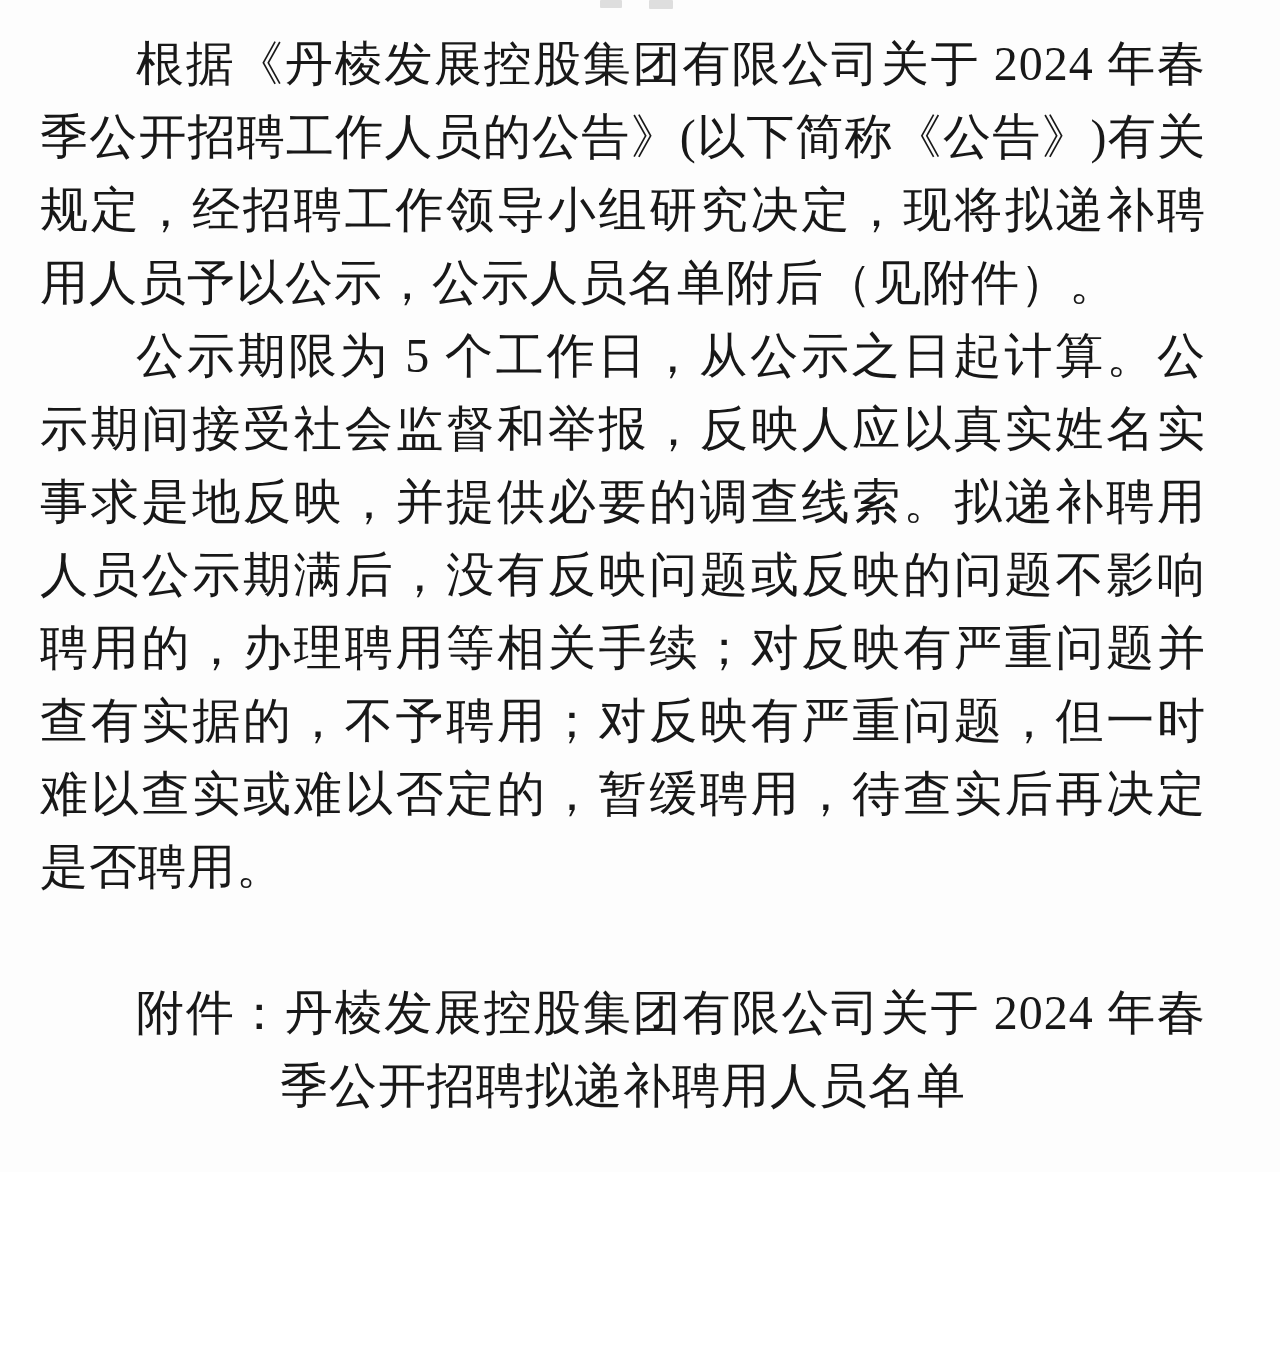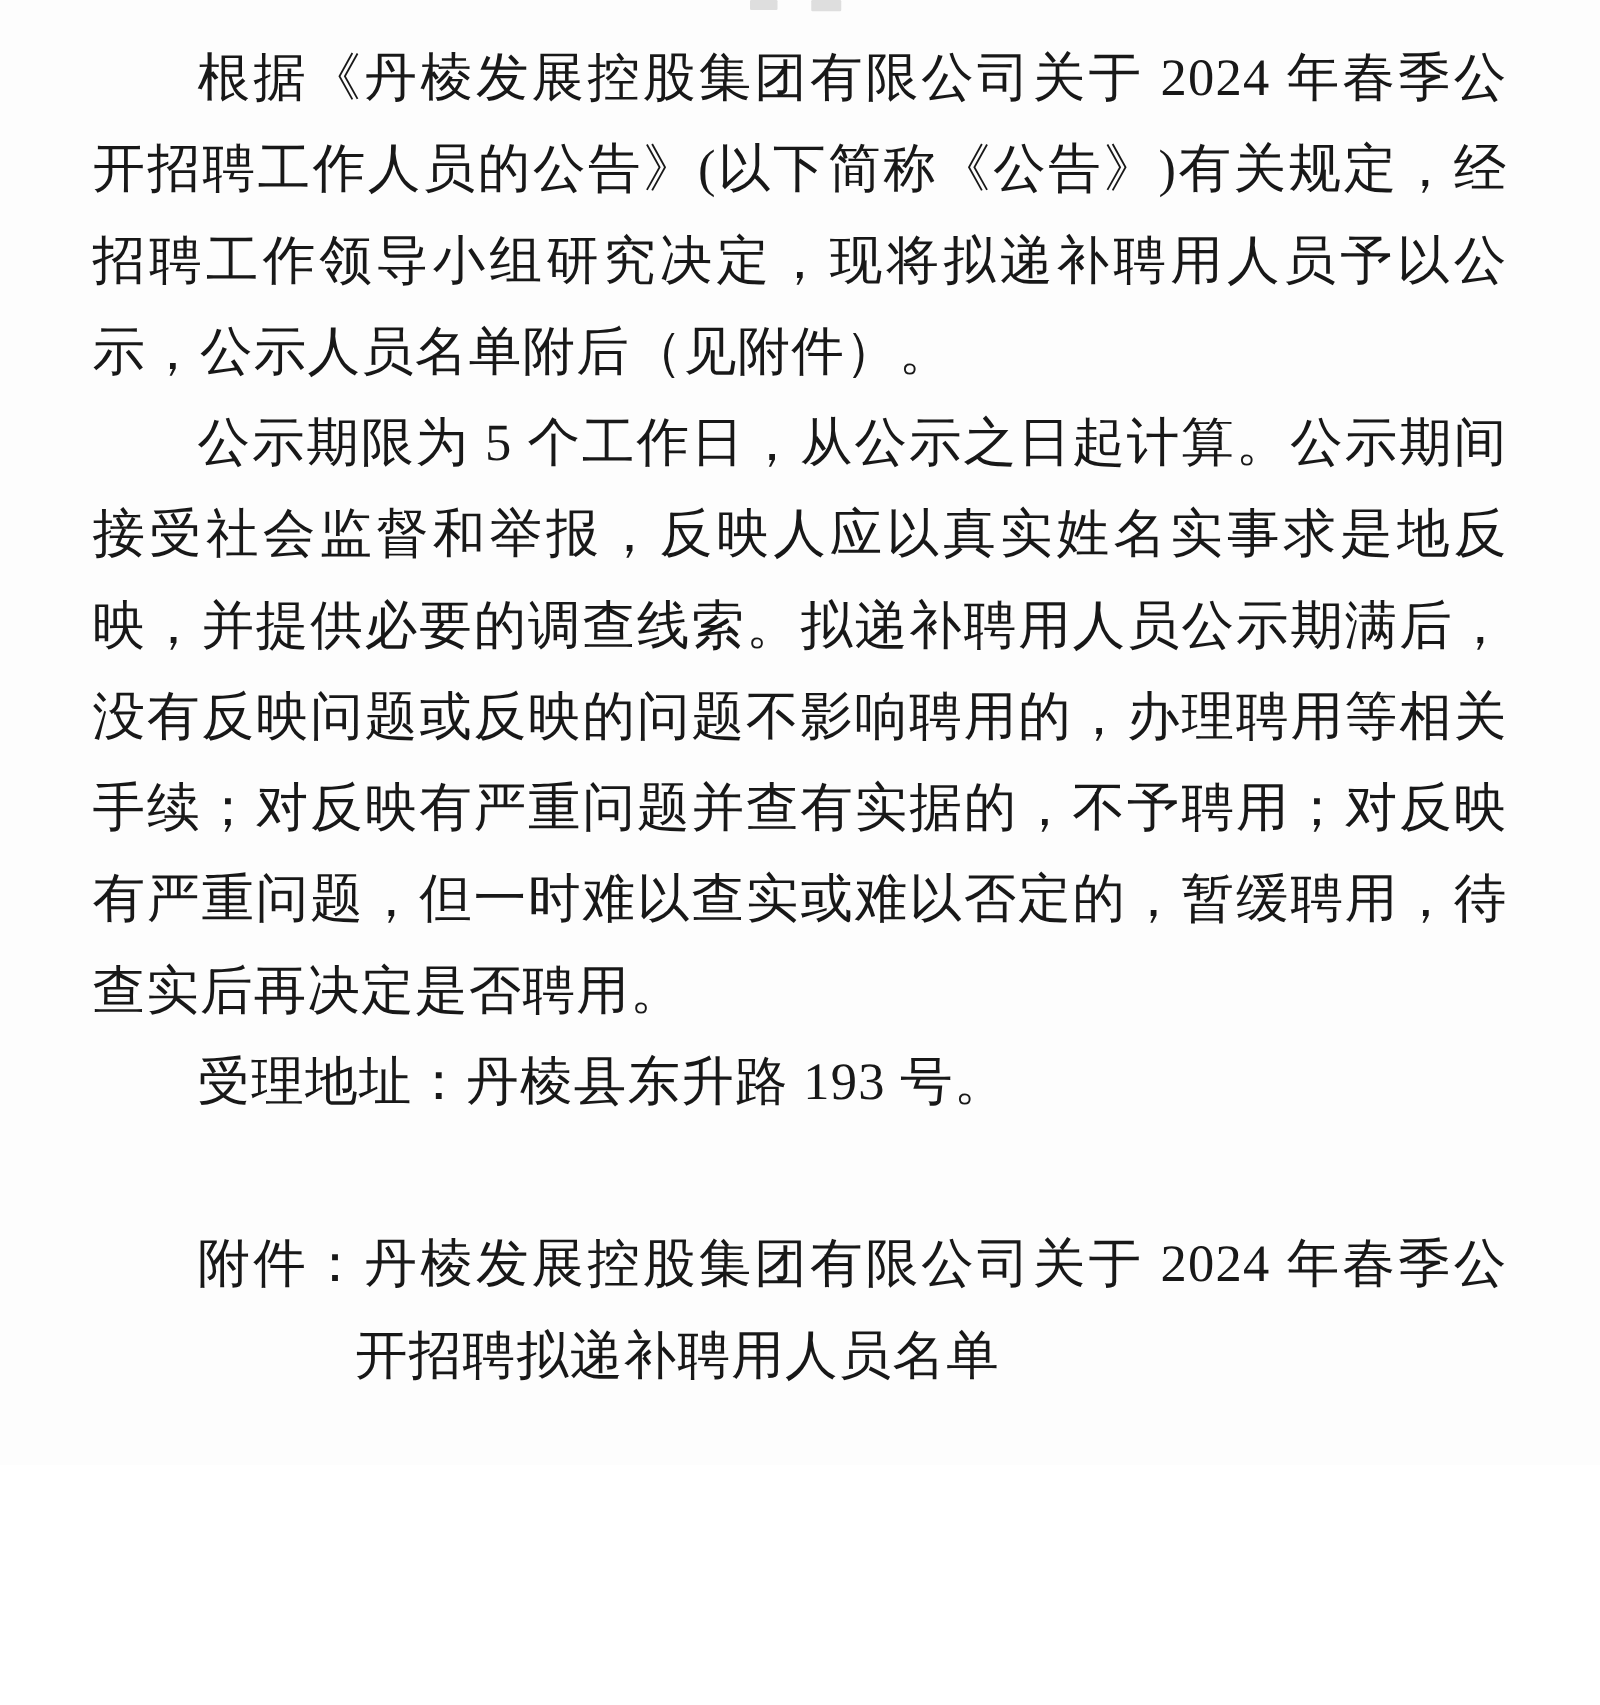--- a/index.html
+++ b/index.html
@@ -5,24 +5,24 @@
   html, body {
     margin: 0;
     padding: 0;
     background: #ffffff;
   }
   .page {
     position: relative;
     width: 1280px;
     height: 1172px;
     box-sizing: border-box;
-    padding: 27px 74px 0 74px;
+    padding: 27px 74px 0 40px;
     overflow: hidden;
     font-family: "Liberation Serif", "DejaVu Serif", serif;
-    font-size: 42px;
+    font-size: 48px;
     line-height: 73px;
     letter-spacing: 1px;
   }
   .body-para {
     margin: 0;
     text-indent: 2em;
     text-align: justify;
   }
   .contact-line {
     margin: 0;
@@ -55,19 +55,18 @@
 <div class="page" style="background: rgb(253, 253, 253); color: rgb(24, 24, 24);">
 
   <div class="artifact artifact-1"></div>
   <div class="artifact artifact-2"></div>
 
   <p class="body-para">根据《丹棱发展控股集团有限公司关于 2024 年春季公开招聘工作人员的公告》(以下简称《公告》)有关规定，经招聘工作领导小组研究决定，现将拟递补聘用人员予以公示，公示人员名单附后（见附件）。</p>
 
   <p class="body-para">公示期限为 5 个工作日，从公示之日起计算。公示期间接受社会监督和举报，反映人应以真实姓名实事求是地反映，并提供必要的调查线索。拟递补聘用人员公示期满后，没有反映问题或反映的问题不影响聘用的，办理聘用等相关手续；对反映有严重问题并查有实据的，不予聘用；对反映有严重问题，但一时难以查实或难以否定的，暂缓聘用，待查实后再决定是否聘用。</p>
 
 
-  <p class="contact-line"><span>受理地址：</span><span>丹棱县东升路 193 号。</span></p>
 
 
 
   <p class="attachment"><span class="att-label">附件：</span><span>丹棱发展控股集团有限公司关于 2024 年春季公开招聘拟递补聘用人员名单</span></p>
 
 </div>
 
 </body></html>

